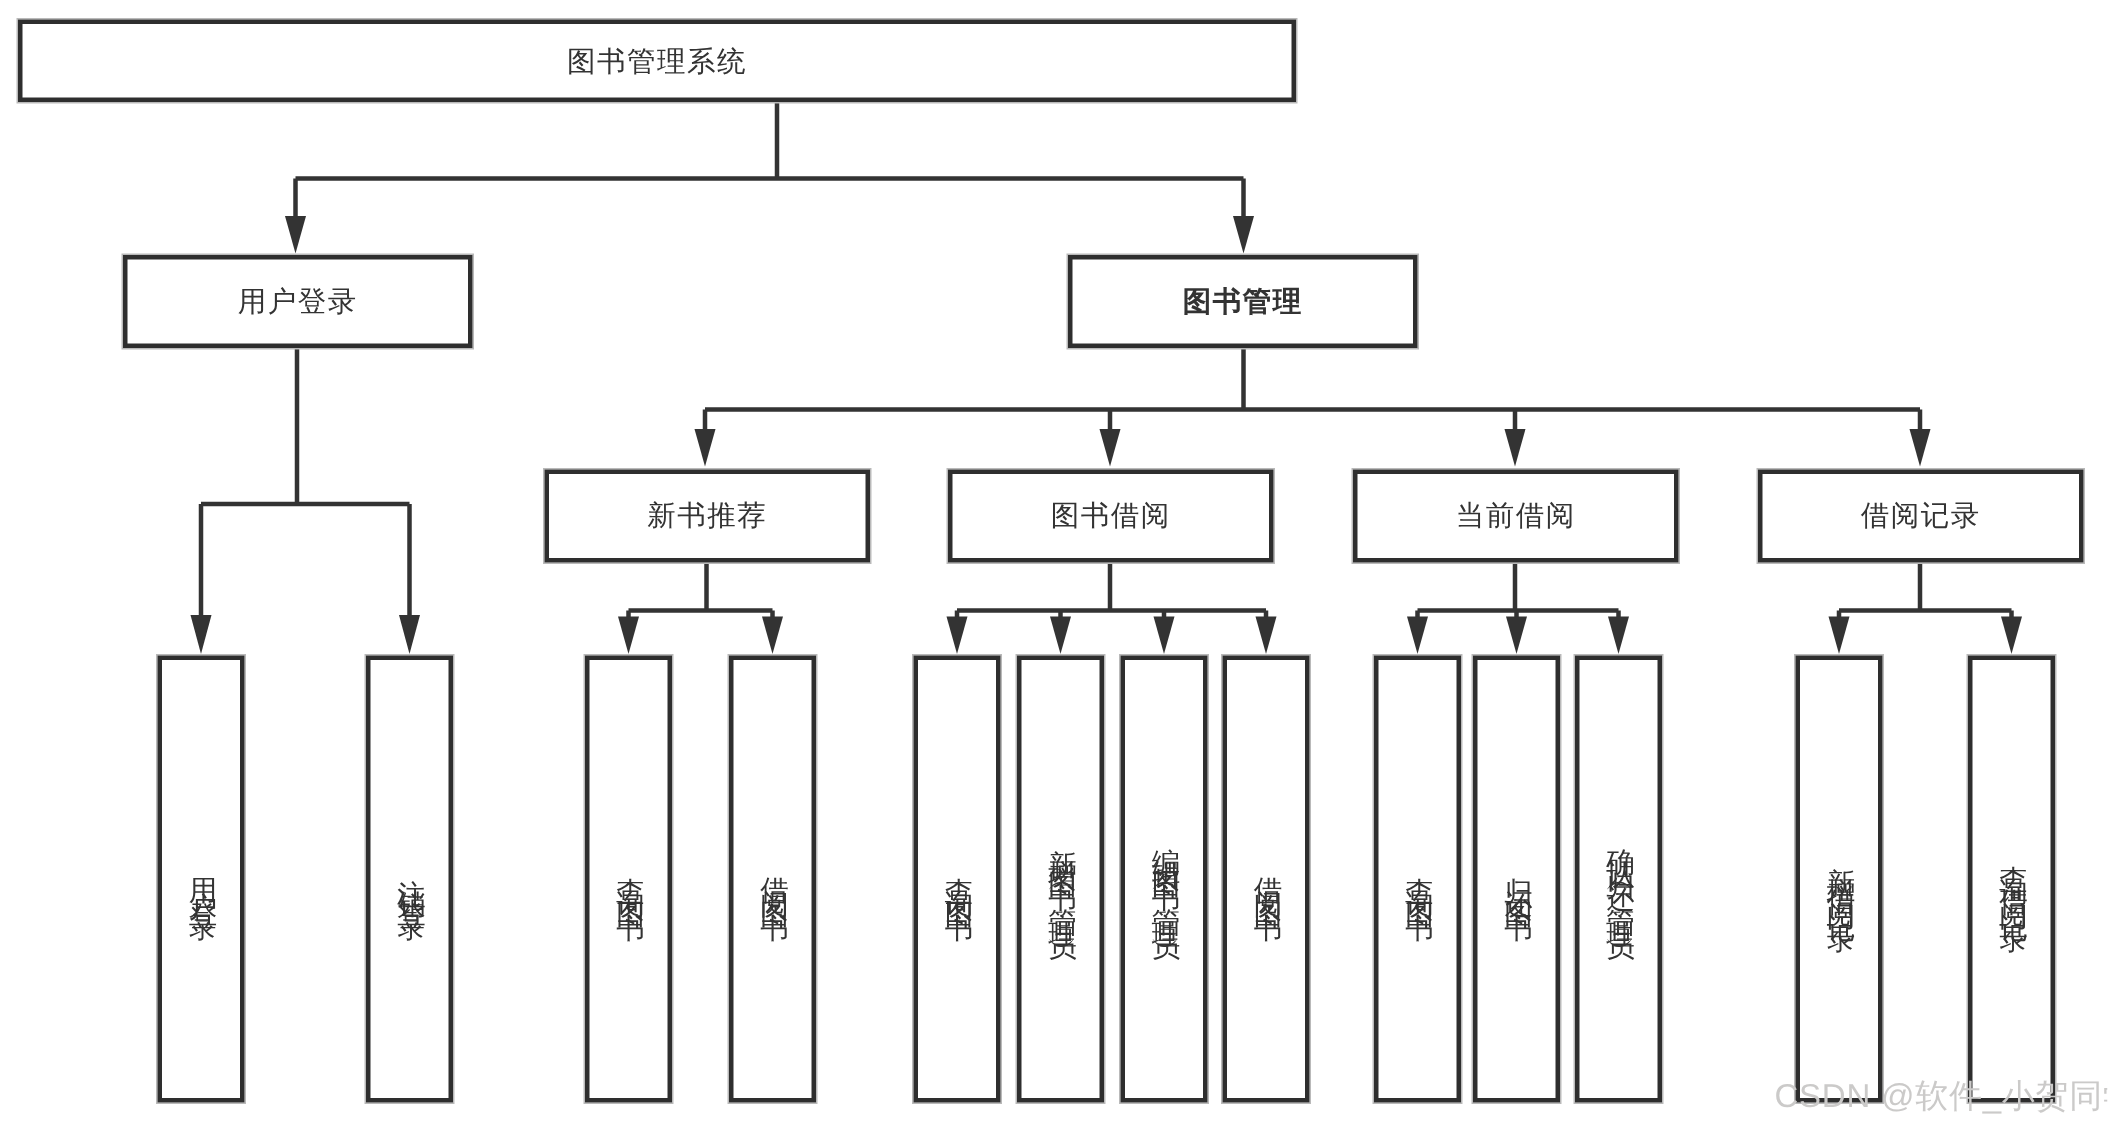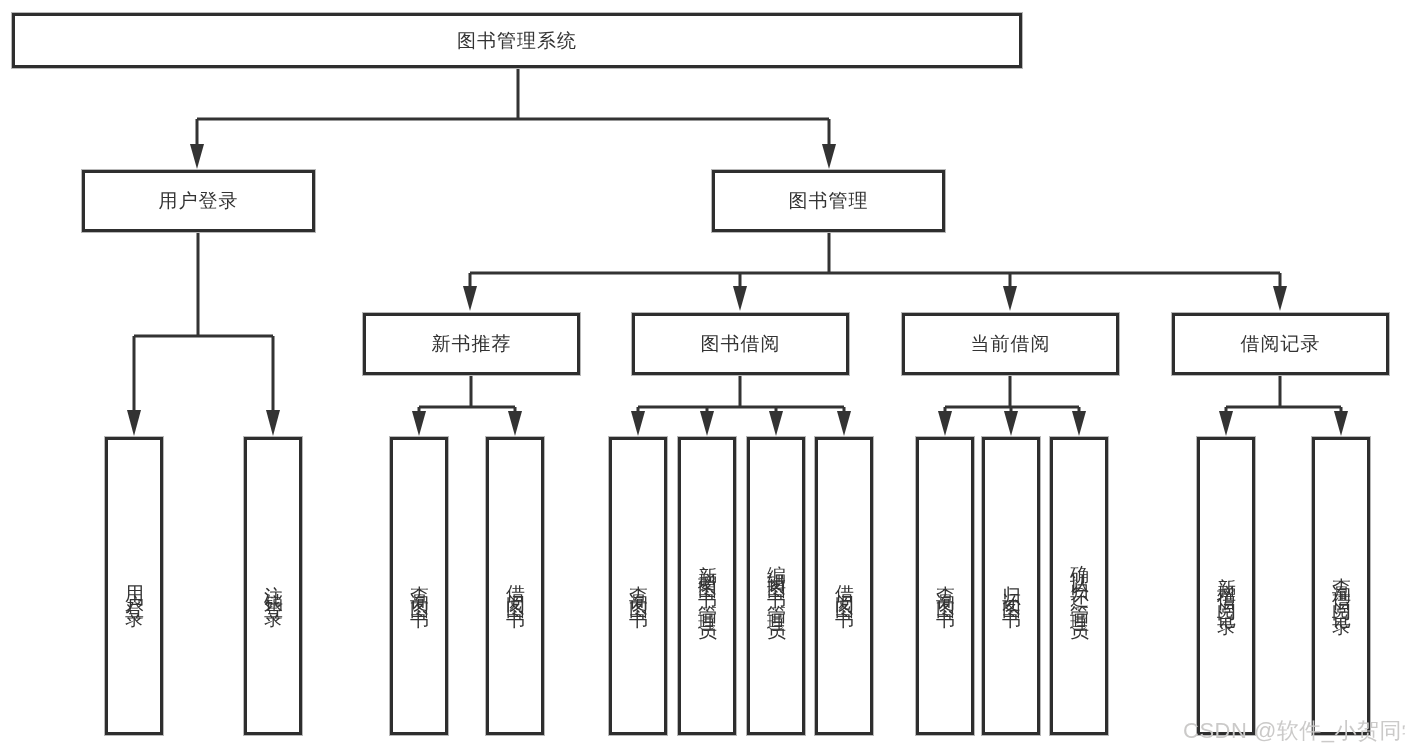--- a/index.html
+++ b/index.html
@@ -70,28 +70,28 @@
 
       <polygon points="938,411 952,411 945,436"></polygon>
       <polygon points="1004,411 1018,411 1011,436"></polygon>
       <polygon points="1072,411 1086,411 1079,436"></polygon>
 
       <polygon points="1219,411 1233,411 1226,436"></polygon>
       <polygon points="1334,411 1348,411 1341,436"></polygon>
     </g>
   </svg>
 
-  <div class="box" style="left:12px; top:13px; width:1010px; height:55px;">
+  <div class="box" style="left:12px; top:13px; width:852px; height:55px;">
     <span class="hlabel">图书管理系统</span>
   </div>
 
   <div class="box" style="left:82px; top:170px; width:233px; height:62px;">
     <span class="hlabel">用户登录</span>
   </div>
-  <div class="box" style="left:712px; top:170px; width:233px; height:62px;">
+  <div class="box" style="left:712px; top:170px; width:233px; height:62px;font-weight:bold;">
     <span class="hlabel">图书管理</span>
   </div>
 
   <div class="box" style="left:632px; top:313px; width:217px; height:62px;">
     <span class="hlabel">图书借阅</span>
   </div>
   <div class="box" style="left:363px; top:313px; width:217px; height:62px;">
     <span class="hlabel">新书推荐</span>
   </div>
   <div class="box" style="left:902px; top:313px; width:217px; height:62px;align-items:center;">

